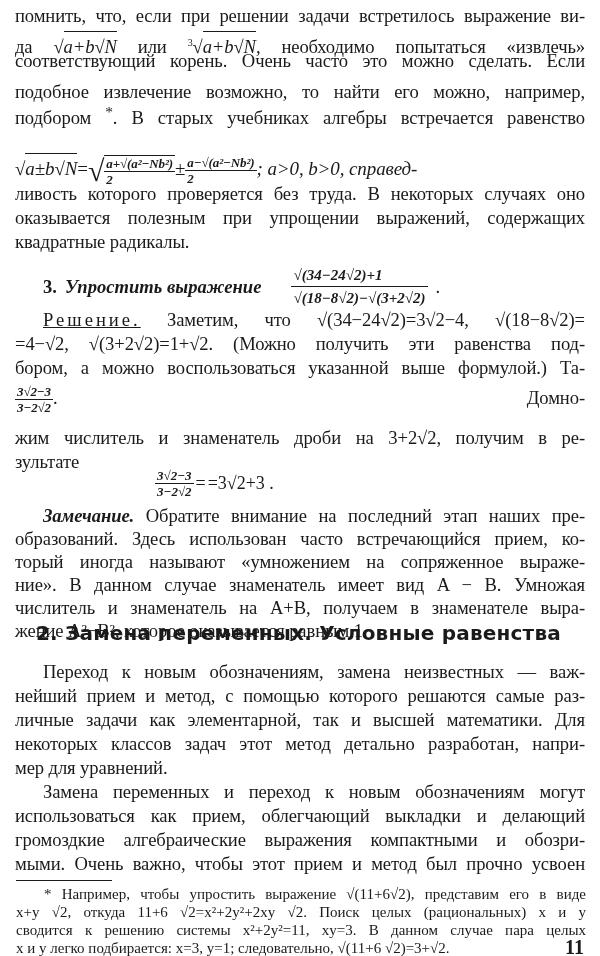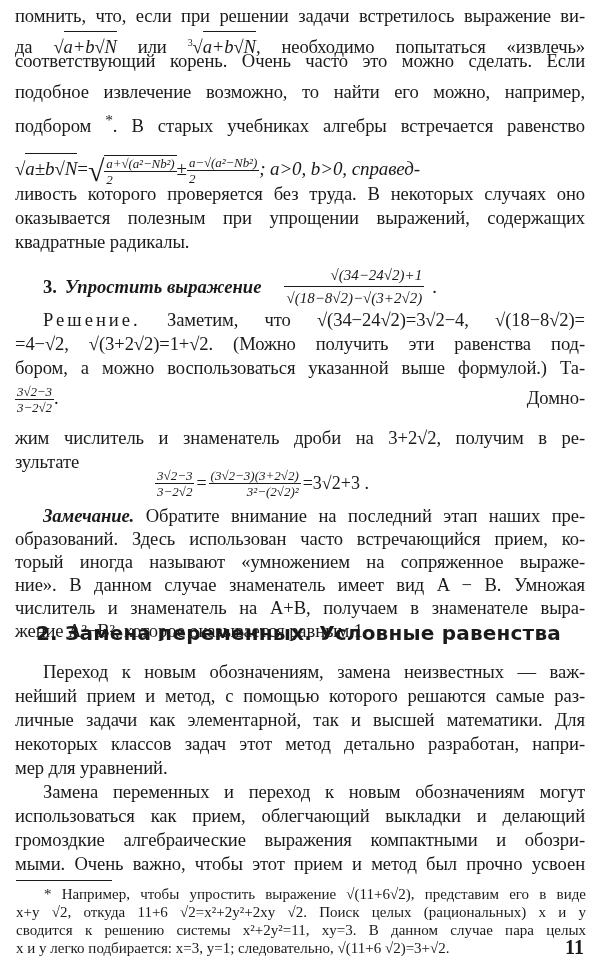--- a/index.html
+++ b/index.html
@@ -13,24 +13,24 @@
     position: absolute; left: 0; width: 570px;
     font-size: 18.6px; line-height: 24px; white-space: nowrap;
     text-align: justify; text-align-last: justify;
     letter-spacing: -0.1px;
   }
   .line.last { text-align-last: left; }
   .indent { padding-left: 28px; width: 542px; }
   .i { font-style: italic; font-weight: bold; }
   .b { font-weight: bold; }
   .sp { letter-spacing: 3px; }
-  .ul { }
+  .ul { text-decoration: underline; }
   .math { font-style: italic; }
   .rad { border-top: 1.3px solid #1a1a1a; padding-top: 6px; display: inline-block; line-height: 18px; }
-  .frac { display: inline-block; vertical-align: middle; text-align: right; font-size: 13px; line-height: 15px; }
+  .frac { display: inline-block; vertical-align: middle; text-align: left; font-size: 13px; line-height: 15px; font-weight: bold; }
   .frac .num { display: block; border-bottom: 1.2px solid #1a1a1a; padding: 0 2px; }
   .frac .den { display: block; padding: 0 2px; }
   .heading {
     position: absolute; left: 36px; top: 622px;
     font-family: "DejaVu Sans", "Liberation Sans", sans-serif;
     font-weight: bold; font-size: 20px; letter-spacing: 0.2px;
   }
   .block { position: absolute; }
   .fn-rule { position: absolute; left: 16px; top: 831px; width: 96px; border-top: 1.3px solid #1a1a1a; }
   .fn {
@@ -48,38 +48,38 @@
 
   <div class="line" style="top:4px">помнить, что, если при решении задачи встретилось выражение ви-</div>
   <div class="line" style="top:31px">
     <span>да</span>
     <span class="math">√<span class="rad">a+b√N</span></span>
     <span>или</span>
     <span class="math"><sup style="font-size:10px;font-style:normal">3</sup>√<span class="rad">a+b√N</span></span><span>, необходимо попытаться «извлечь»</span>
   </div>
   <div class="line" style="top:49px">соответствующий корень. Очень часто это можно сделать. Если</div>
   <div class="line" style="top:80px">подобное извлечение возможно, то найти его можно, например,</div>
-  <div class="line" style="top:108px">
+  <div class="line" style="top:100px">
     <span>подбором</span>
     <sup>*</sup><span>. В старых учебниках алгебры встречается равенство</span>
   </div>
 
   <div class="line last" style="top:149px; line-height:40px; font-size:19px;">
     <span class="math">√<span class="rad">a±b√N</span></span><span>=</span><span style="font-size:30px;vertical-align:middle">√</span><span class="frac math" style="border-top:1.3px solid #1a1a1a"><span class="num">a+√(a²−Nb²)</span><span class="den">2</span></span><span>±</span><span class="frac math"><span class="num">a−√(a²−Nb²)</span><span class="den">2</span></span><span class="math">; a&gt;0, b&gt;0, справед-</span>
   </div>
 
   <div class="line" style="top:182px">ливость которого проверяется без труда. В некоторых случаях оно</div>
   <div class="line" style="top:206px">оказывается полезным при упрощении выражений, содержащих</div>
   <div class="line last" style="top:230px">квадратные радикалы.</div>
 
   <div class="block" style="top:234px; left:28px; font-size:18.6px; line-height:26px;">
     <div style="display:flex; align-items:center; gap:8px; margin-top:30px;">
       <span class="b">3.</span>
       <span class="i">Упростить выражение</span>
-      <span class="frac math" style="font-size:15px;line-height:22px;margin-left:15px">
+      <span class="frac math" style="font-size:15px;line-height:22px;margin-left:22px">
         <span class="num">√(34−24√2)+1</span>
         <span class="den">√(18−8√2)−√(3+2√2)</span>
       </span>
       <span>.</span>
     </div>
   </div>
 
   <div class="line indent" style="top:308px">
     <span class="sp ul">Решение.</span>
     <span>Заметим, что √(34−24√2)=3√2−4, √(18−8√2)=</span>
@@ -91,24 +91,20 @@
   </div>
   <div class="line" style="top:426px">жим числитель и знаменатель дроби на 3+2√2, получим в ре-</div>
   <div class="line last" style="top:450px">зультате</div>
 
   <div class="block" style="top:468px; left:140px; font-size:18px; display:flex; align-items:center; gap:2px;">
     <span class="frac math">
         <span class="num">3√2−3</span>
         <span class="den">3−2√2</span>
       </span>
     <span>=</span>
-    <span class="frac math">
-        <span class="num">(3√2−3)(3+2√2)</span>
-        <span class="den">3²−(2√2)²</span>
-      </span>
     <span>=3√2+3 .</span>
   </div>
 
   <div class="line indent" style="top:504px">
     <span class="i">Замечание.</span>
     <span>Обратите внимание на последний этап наших пре-</span>
   </div>
   <div class="line" style="top:527px">образований. Здесь использован часто встречающийся прием, ко-</div>
   <div class="line" style="top:550px">торый иногда называют «умножением на сопряженное выраже-</div>
   <div class="line" style="top:573px">ние». В данном случае знаменатель имеет вид A − B. Умножая</div>

